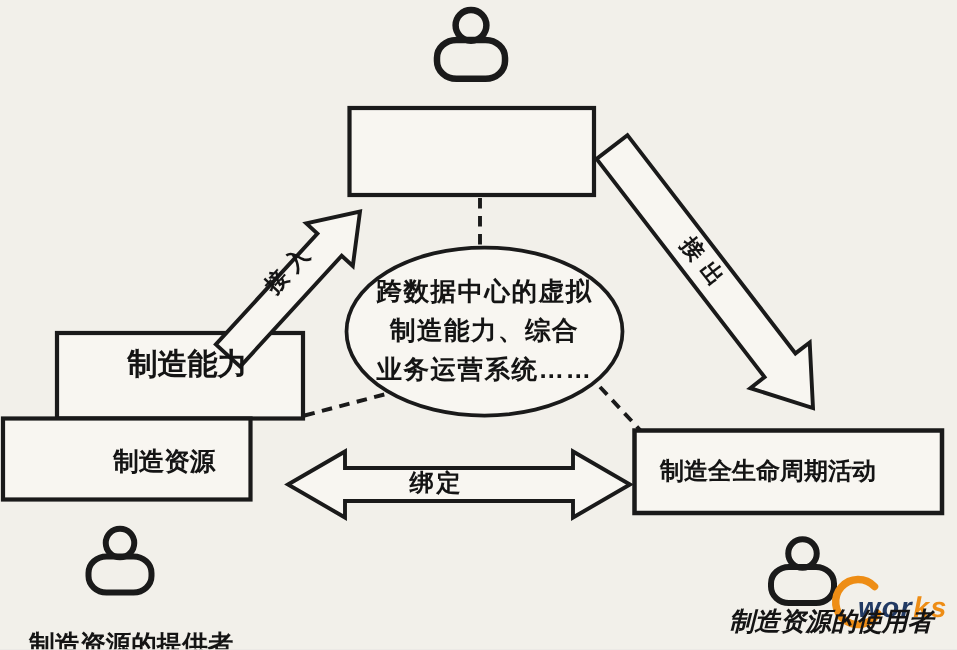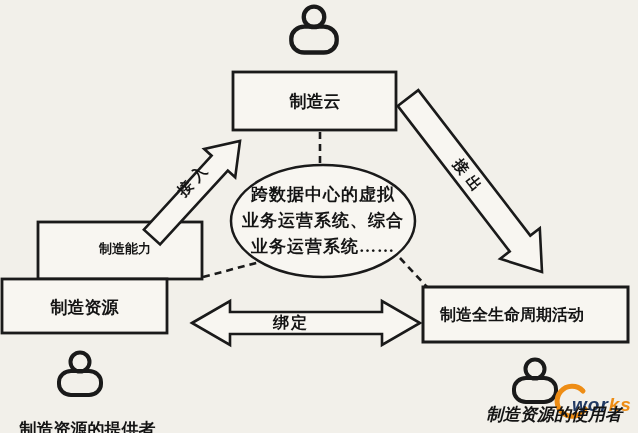--- a/index.html
+++ b/index.html
@@ -13,28 +13,28 @@
   .lbl{
     position:absolute;
     font-weight:bold;
     color:#141414;
     text-align:center;
     line-height:1.25;
     white-space:nowrap;
   }
   .lbl-top{left:225px;top:54px;width:180px;font-size:17px;}
   .lbl-cloud{left:234px;top:91px;width:162px;font-size:17px;}
-  .lbl-capability{left:39px;top:241px;width:172px;font-size:13px;}
-  .lbl-resource{left:3px;top:297px;width:163px;font-size:17px;}
+  .lbl-capability{left:39px;top:231px;width:172px;font-size:20px;}
+  .lbl-resource{left:3px;top:297px;width:163px;font-size:17px;padding-left:25px;}
   .lbl-lifecycle{left:424px;top:305px;width:176px;font-size:16px;}
   .lbl-ellipse{
     left:231px;top:182px;width:184px;font-size:17px;line-height:26px;
     letter-spacing:1px;
   }
-  .lbl-ellipse span{display:block;font-family:Liberation Serif, serif;}
+  .lbl-ellipse span{display:block;}
   .lbl-bind{left:256px;top:313px;width:70px;font-size:16px;letter-spacing:2px;}
   .lbl-in{
     left:163px;top:170px;width:62px;font-size:15px;letter-spacing:5px;
     transform:rotate(-47deg);
   }
   .lbl-out{
     left:438px;top:168px;width:62px;font-size:15px;letter-spacing:6px;
     transform:rotate(52deg);
   }
   .lbl-bl{left:5px;top:399px;width:165px;font-size:17px;margin-top:20px;}
@@ -76,25 +76,24 @@
     <use href="#person" transform="translate(80,376)"></use>
     <use href="#person" transform="translate(535,383)"></use>
 
     <g>
       <path d="M 583 391 A 15 15 0 1 0 585 409" fill="none" stroke="#ee8d15" stroke-width="5" stroke-linecap="round"></path>
       <text x="572" y="411" class="watermark-text"><tspan fill="#223a63">wor</tspan><tspan fill="#ee8d15">ks</tspan></text>
     </g>
   </svg>
 
 
-  <div class="lbl lbl-cloud">制造云</div>
 
   <div class="lbl lbl-ellipse">
     <span>跨数据中心的虚拟</span>
-    <span>业务运营系统、综合</span>
+    <span>制造能力、综合</span>
     <span>业务运营系统……</span>
   </div>
 
   <div class="lbl lbl-capability">制造能力</div>
 
   <div class="lbl lbl-resource">制造资源</div>
 
   <div class="lbl lbl-lifecycle">制造全生命周期活动</div>
 
   <div class="lbl lbl-in">接入</div>

